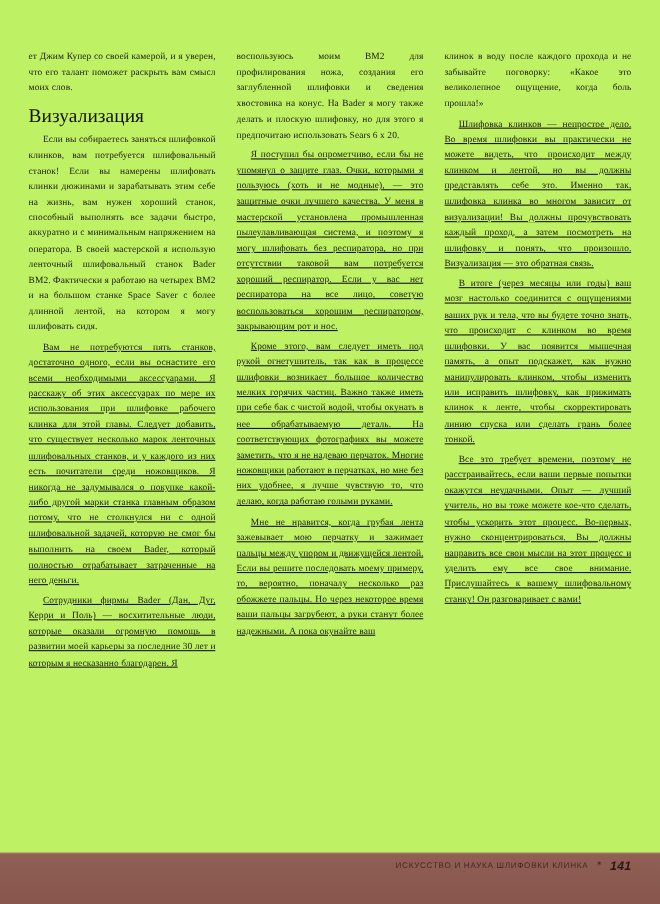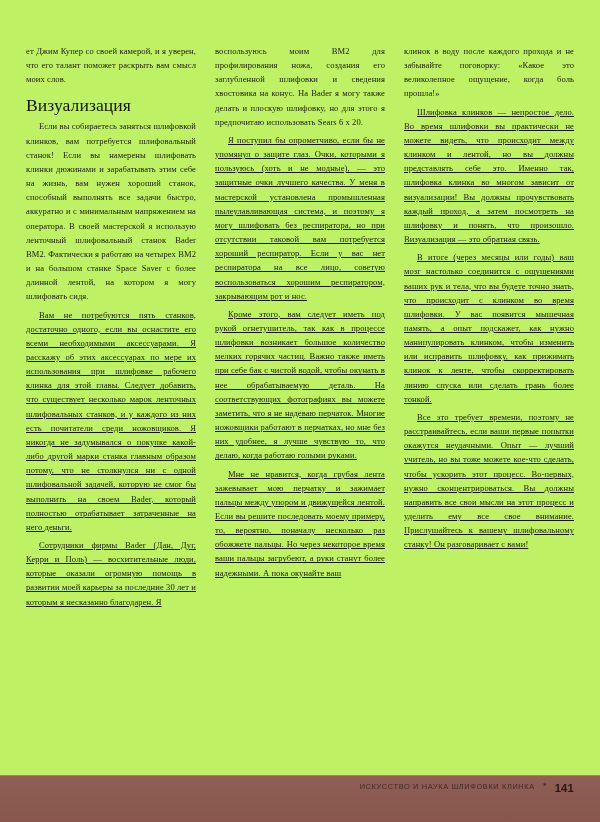--- a/index.html
+++ b/index.html
@@ -114,20 +114,21 @@
     color: #3a211c;
     opacity: 0.8;
     line-height: 1;
   }
   #footer-page {
     font-size: 11.2px;
     color: #2c1713;
     font-family: "Liberation Sans", "DejaVu Sans", sans-serif;
     font-weight: 700;
     letter-spacing: 0.02em;
+    font-style: italic;
   }
 </style>
 </head>
 <body>
 
 <div id="page">
 
   <div id="columns">
 
     <div class="column">

